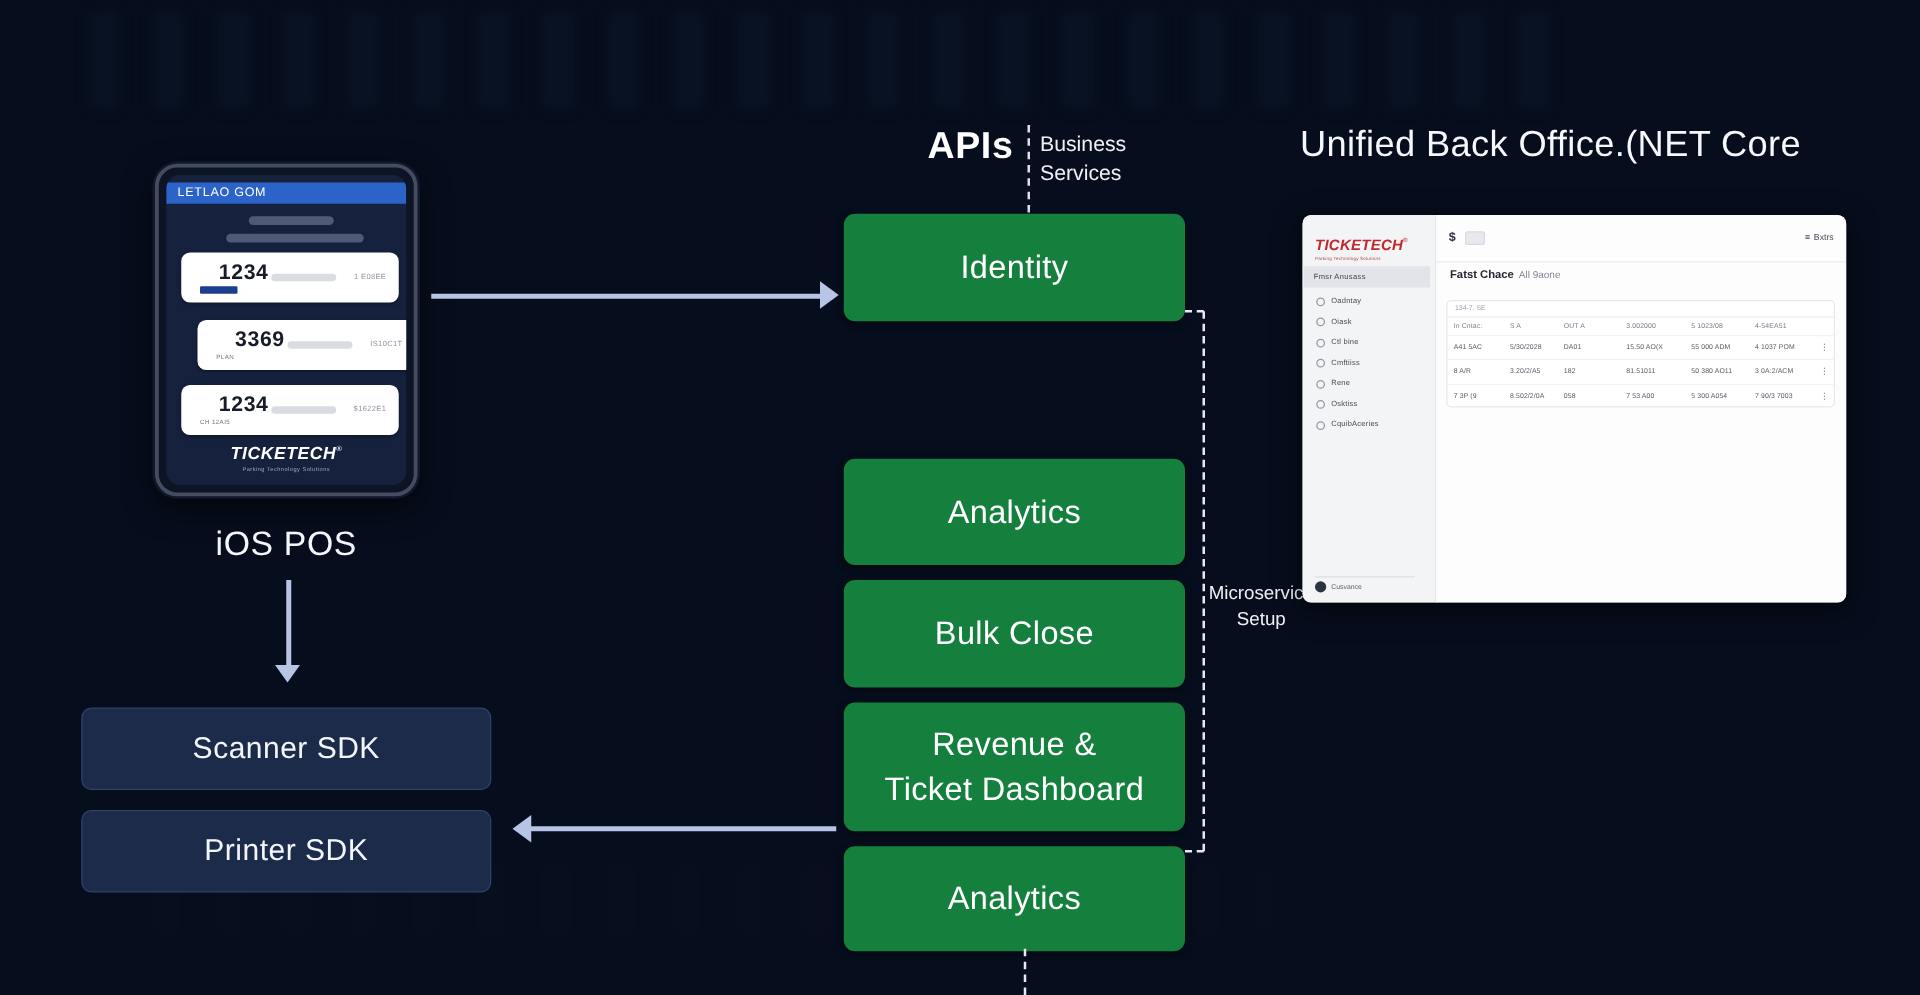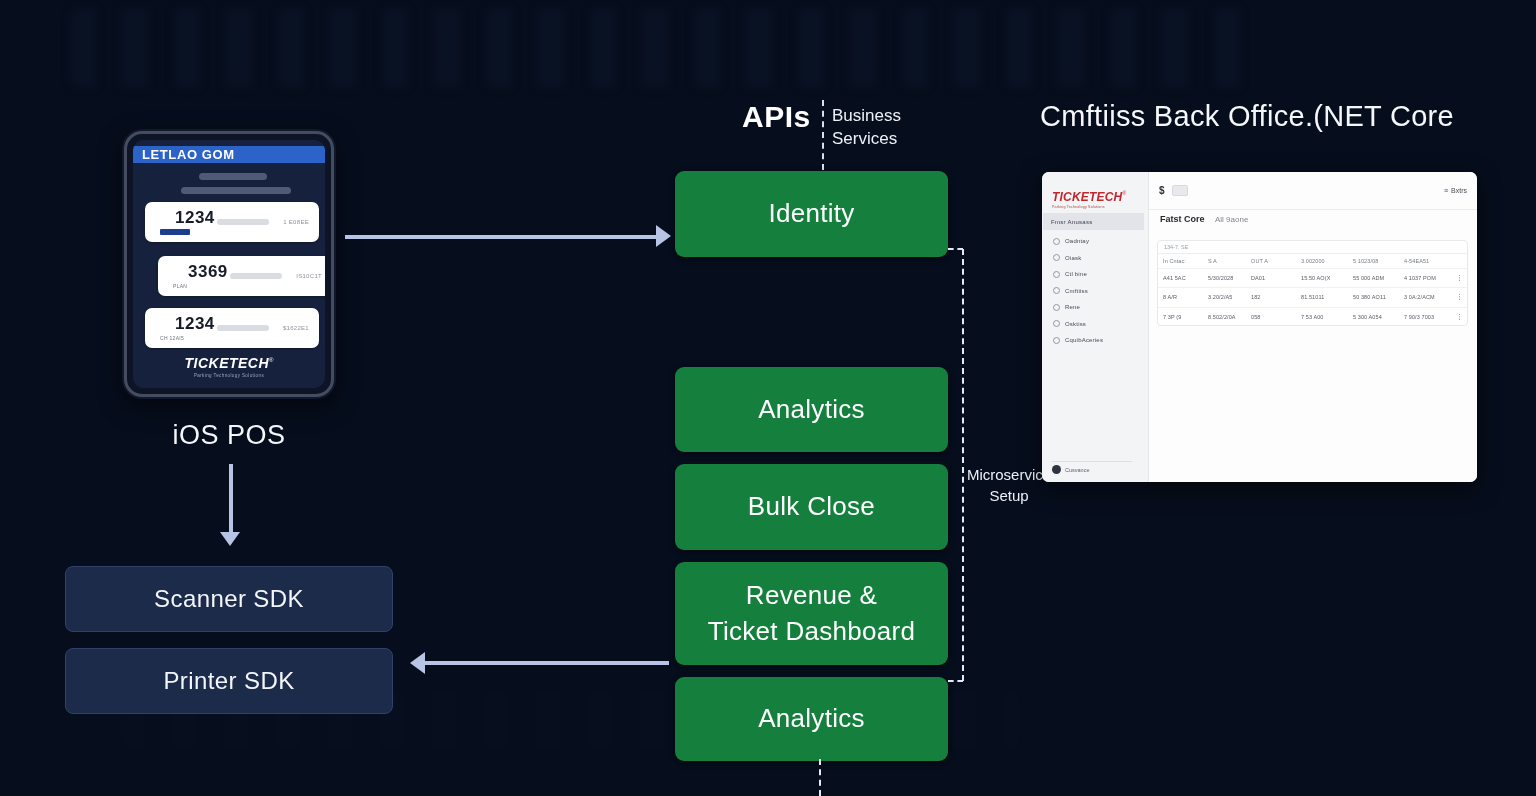--- a/index.html
+++ b/index.html
@@ -11,21 +11,21 @@
     background:repeating-linear-gradient(90deg,rgba(22,36,62,.45) 0 26px,rgba(6,13,28,0) 26px 52px);}
   .noise-top{left:70px;top:8px;width:1190px;height:80px;}
   .noise-bottom{left:120px;top:690px;width:900px;height:60px;opacity:.25;}
 
   
   .phone{position:absolute;left:124px;top:131px;width:210px;height:266px;border-radius:18px;
     background:#0c1426;border:3px solid #454c60;box-shadow:0 0 0 2px #10182b,0 8px 24px rgba(0,0,0,.6);}
   .phone-screen{position:absolute;inset:6px;border-radius:11px;background:#16223d;overflow:hidden;}
   .phone-header{position:absolute;left:0;right:0;top:6px;height:17px;background:#2b63c9;
     display:flex;align-items:center;padding-left:9px;}
-  .phone-header span{font-size:13px;font-weight:700;color:#fff;letter-spacing:.6px;}
+  .phone-header span{font-size:10px;font-weight:400;color:#fff;letter-spacing:.6px;}
   .ph-bar{position:absolute;background:#4e5a76;border-radius:4px;height:7px;}
   .b1{left:66px;top:33px;width:68px;}
   .b2{left:48px;top:47px;width:110px;}
   .pos-card{position:absolute;left:12px;width:174px;height:40px;background:#fff;border-radius:7px;
     box-shadow:0 1px 3px rgba(0,0,0,.35);}
   .pos-card .num{position:absolute;left:30px;top:6px;font-size:17px;font-weight:700;color:#171c28;letter-spacing:.5px;}
   .pos-card .badge{position:absolute;left:15px;top:27px;width:30px;height:6px;background:#1c3e8e;border-radius:1px;}
   .pos-card .sub{position:absolute;left:15px;top:27px;font-size:5px;color:#6d727b;letter-spacing:.3px;}
   .pos-card .pill{position:absolute;left:72px;top:17px;width:52px;height:6px;background:#d9dce0;border-radius:3px;}
   .pos-card .rtx{position:absolute;right:10px;top:17px;font-size:6px;color:#8d939d;letter-spacing:.3px;}
@@ -173,21 +173,21 @@
   <div class="svc svc4">Bulk Close</div>
   <div class="svc svc6">Analytics</div>
 
   <div class="ms-line ms-v"></div>
   <div class="ms-line ms-jog-top"></div>
   <div class="ms-line ms-jog-bot"></div>
   <div class="ms-line ms-bottom"></div>
   <div class="ms-label">Microservice
 Setup</div>
 
-  <div class="bo-title">Cmftiiss Back Office.(NET Core</div>
+  <div class="bo-title">Unified Back Office.(NET Core</div>
 
   <div class="bo-window">
     <div class="bo-side">
       <div class="bo-logo">
         <div><span class="lg">TICKETECH</span><span class="rg">®</span></div>
         <div class="tg">Parking Technology Solutions</div>
       </div>
       <div class="bo-active">Fmsr Anusass</div>
       <div class="bo-nav">
         <div class="bo-item">
@@ -228,21 +228,21 @@
 
     <div class="bo-main">
       <div class="bo-topbar">
         <span class="bo-doll">$</span>
         <span class="bo-sq"></span>
         <span class="bo-extras">
             <span>≡</span>
             <span>Bxtrs</span>
           </span>
       </div>
-      <div class="bo-ptitle">Fatst Core</div>
+      <div class="bo-ptitle">Fatst Chace</div>
       <div class="bo-psub">All 9aone</div>
 
       <div class="bo-card">
         <div class="bo-search">134-7. SE</div>
         <div class="bo-trow bo-thead">
           <span>In Cntac:</span>
           <span>S A</span>
           <span>OUT A</span>
           <span>3.002000</span>
           <span>5 1023/08</span>

